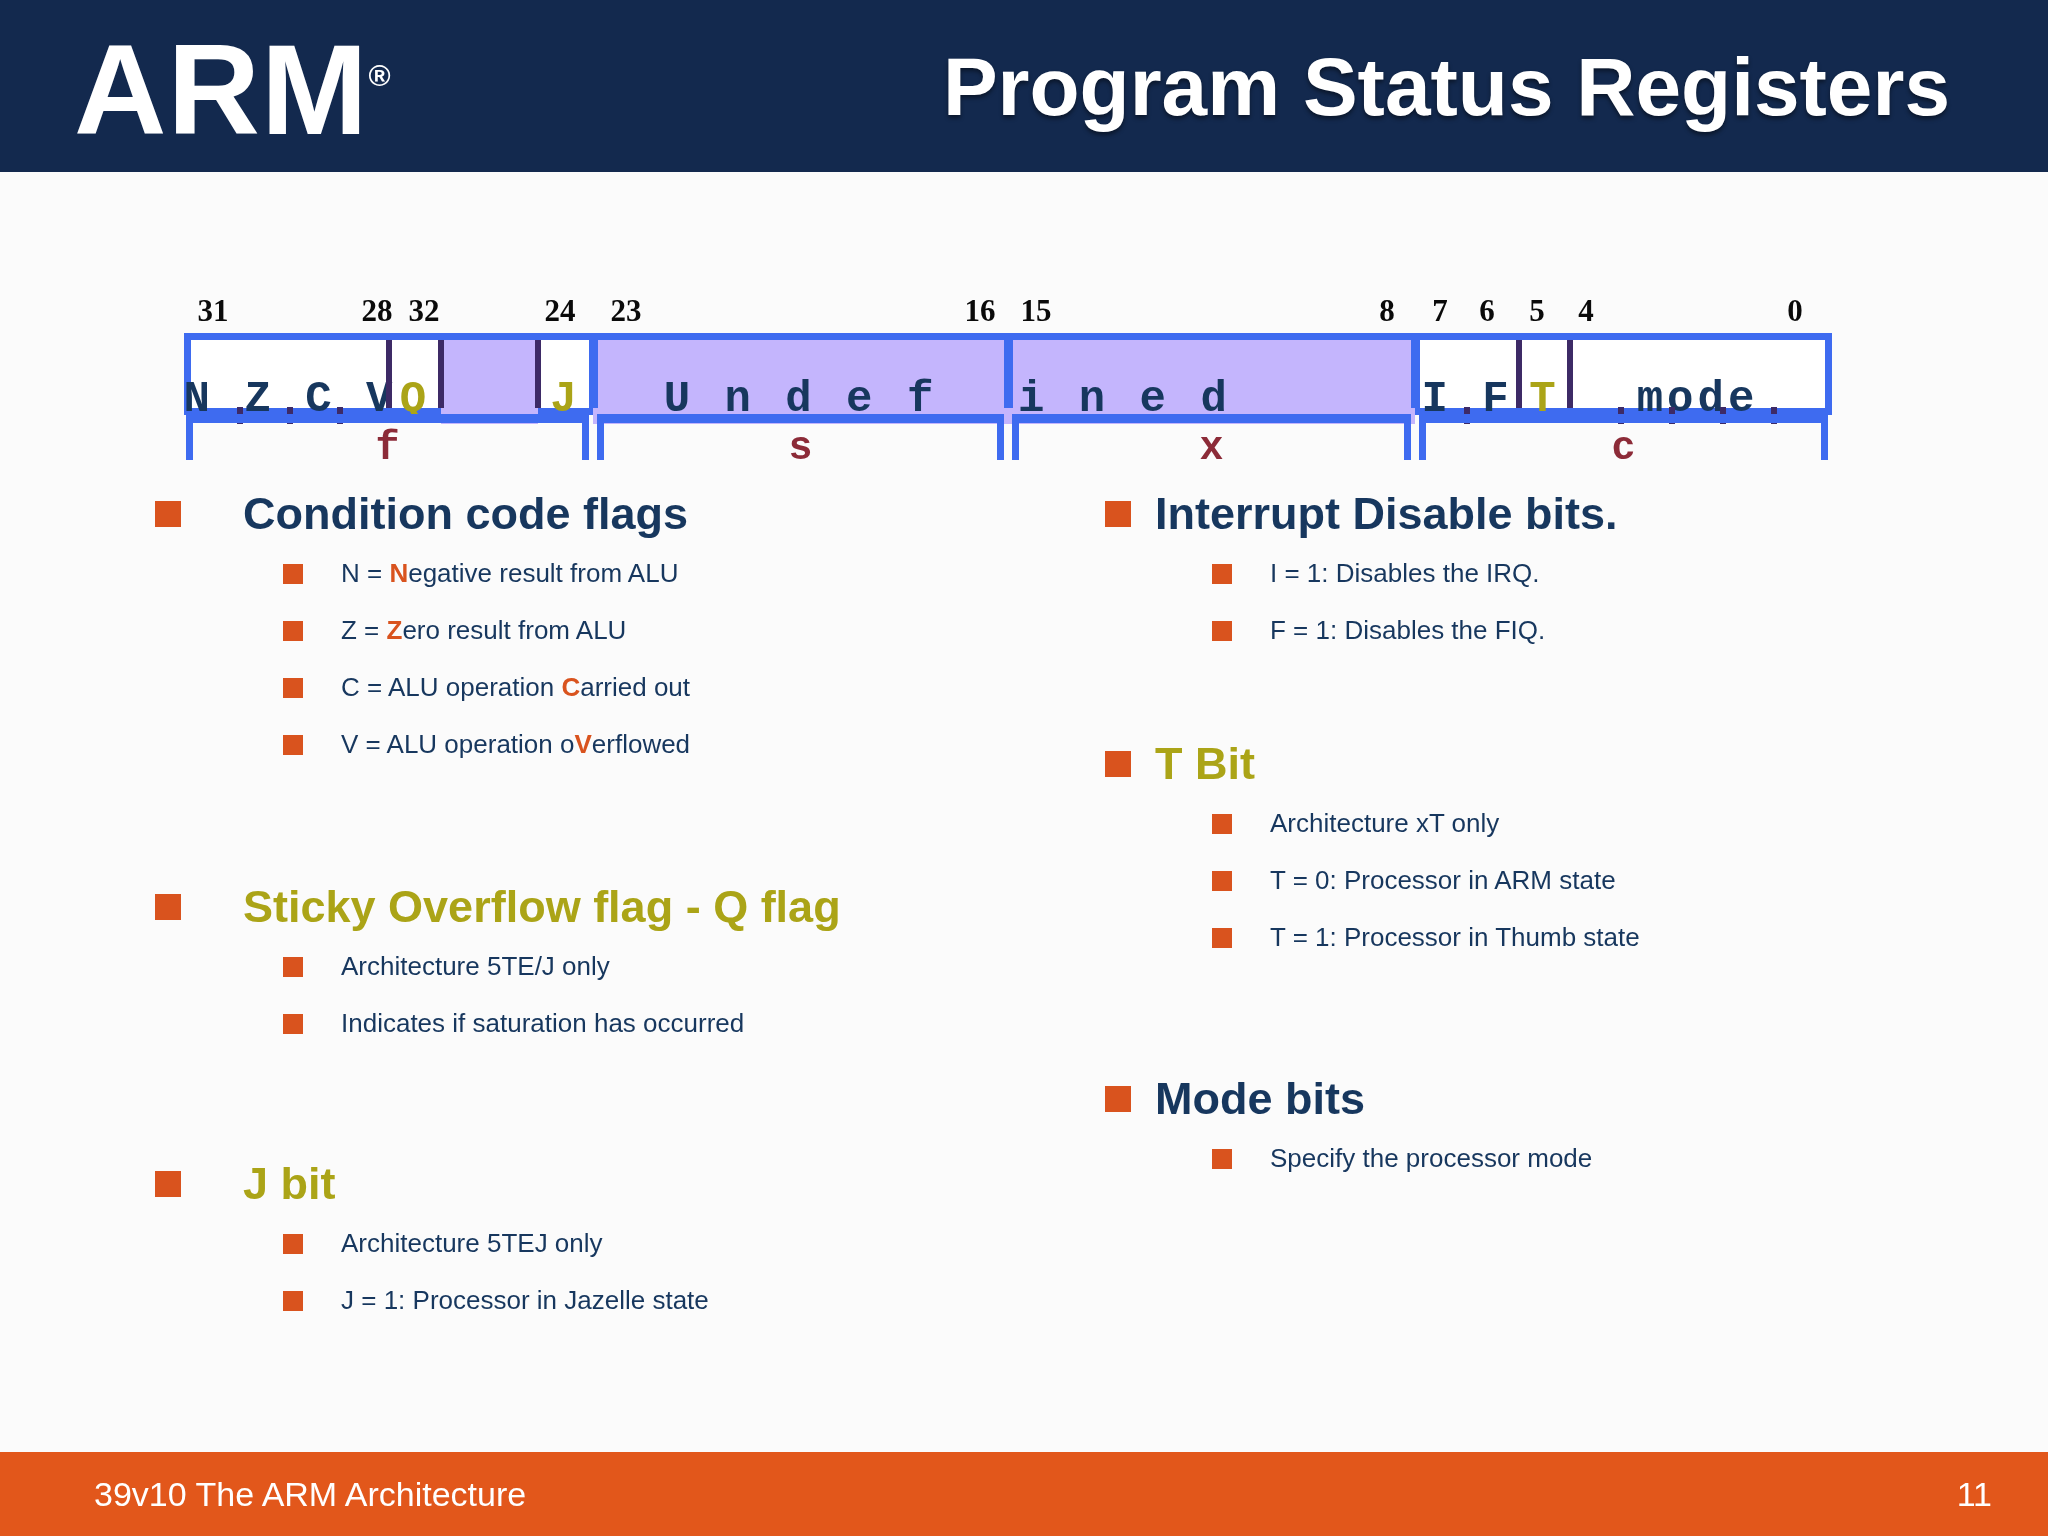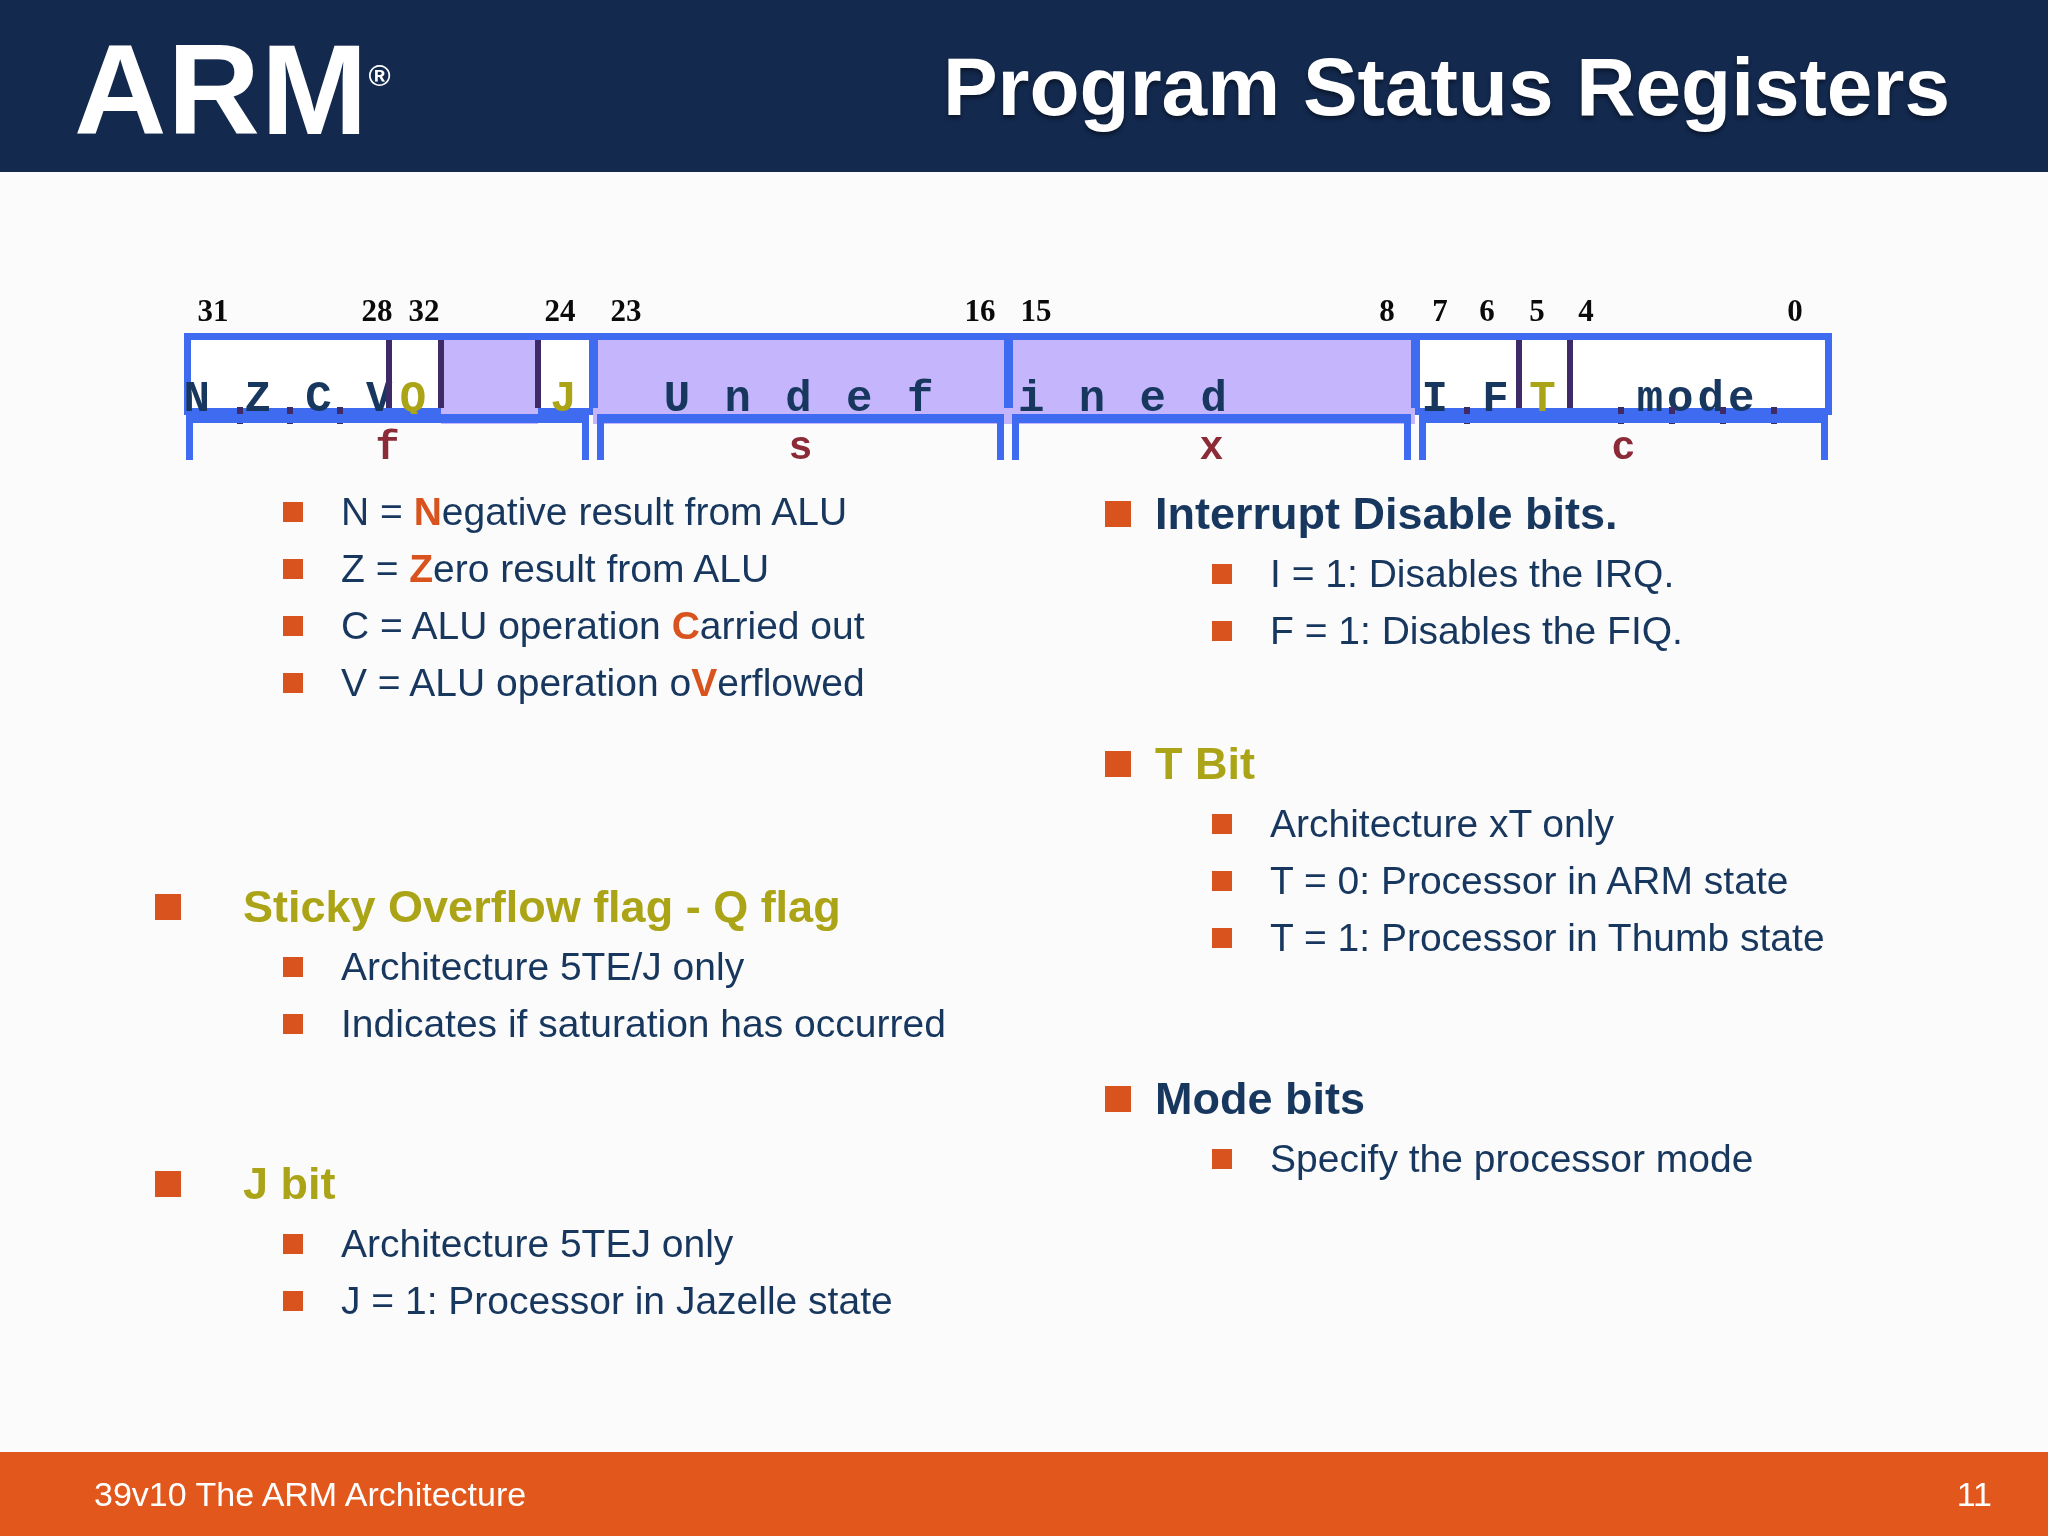--- a/index.html
+++ b/index.html
@@ -66,21 +66,21 @@
   }
 
   
   .section { position:absolute; white-space:nowrap; }
   .hrow { display:flex; align-items:center; height:62px; }
   .irow { display:flex; align-items:center; height:57px; }
   .sq  { width:26px; height:26px; background:#D9531E; flex:0 0 auto; }
   .sq.small { width:20px; height:20px; }
   .htext { font-size:45px; font-weight:bold; margin-left:62px; }
   .htext.olive { color:#ABA417; }
-  .itext { font-size:39px; margin-left:38px; }
+  .itext { font-size:26px; margin-left:38px; }
   .hl { color:#D9531E; font-weight:bold; }
   .left  .irow { padding-left:128px; }
   .right .irow { padding-left:107px; }
   .right .htext { margin-left:24px; }
 
   
   .ftr {
     position:absolute; left:0; bottom:0; width:100%; height:84px;
     background:#E2571B; color:#FFFFFF;
     display:flex; align-items:center; justify-content:space-between;
@@ -169,20 +169,24 @@
     </div>
     <div class="bracket" style="left:828px; width:399px;">
       <span class="blab">x</span>
     </div>
     <div class="bracket" style="left:1235px; width:409px;">
       <span class="blab">c</span>
     </div>
   </div>
 
   <div class="section left" style="left:155px; top:483px;">
+    <div class="hrow">
+      <span class="sq"></span>
+      <span class="htext">Condition code flags</span>
+    </div>
     <div class="irow">
       <span class="sq small"></span>
       <span class="itext"><span>N = </span><span class="hl">N</span><span>egative result from ALU</span></span>
     </div>
     <div class="irow">
       <span class="sq small"></span>
       <span class="itext"><span>Z = </span><span class="hl">Z</span><span>ero result from ALU</span></span>
     </div>
     <div class="irow">
       <span class="sq small"></span>

